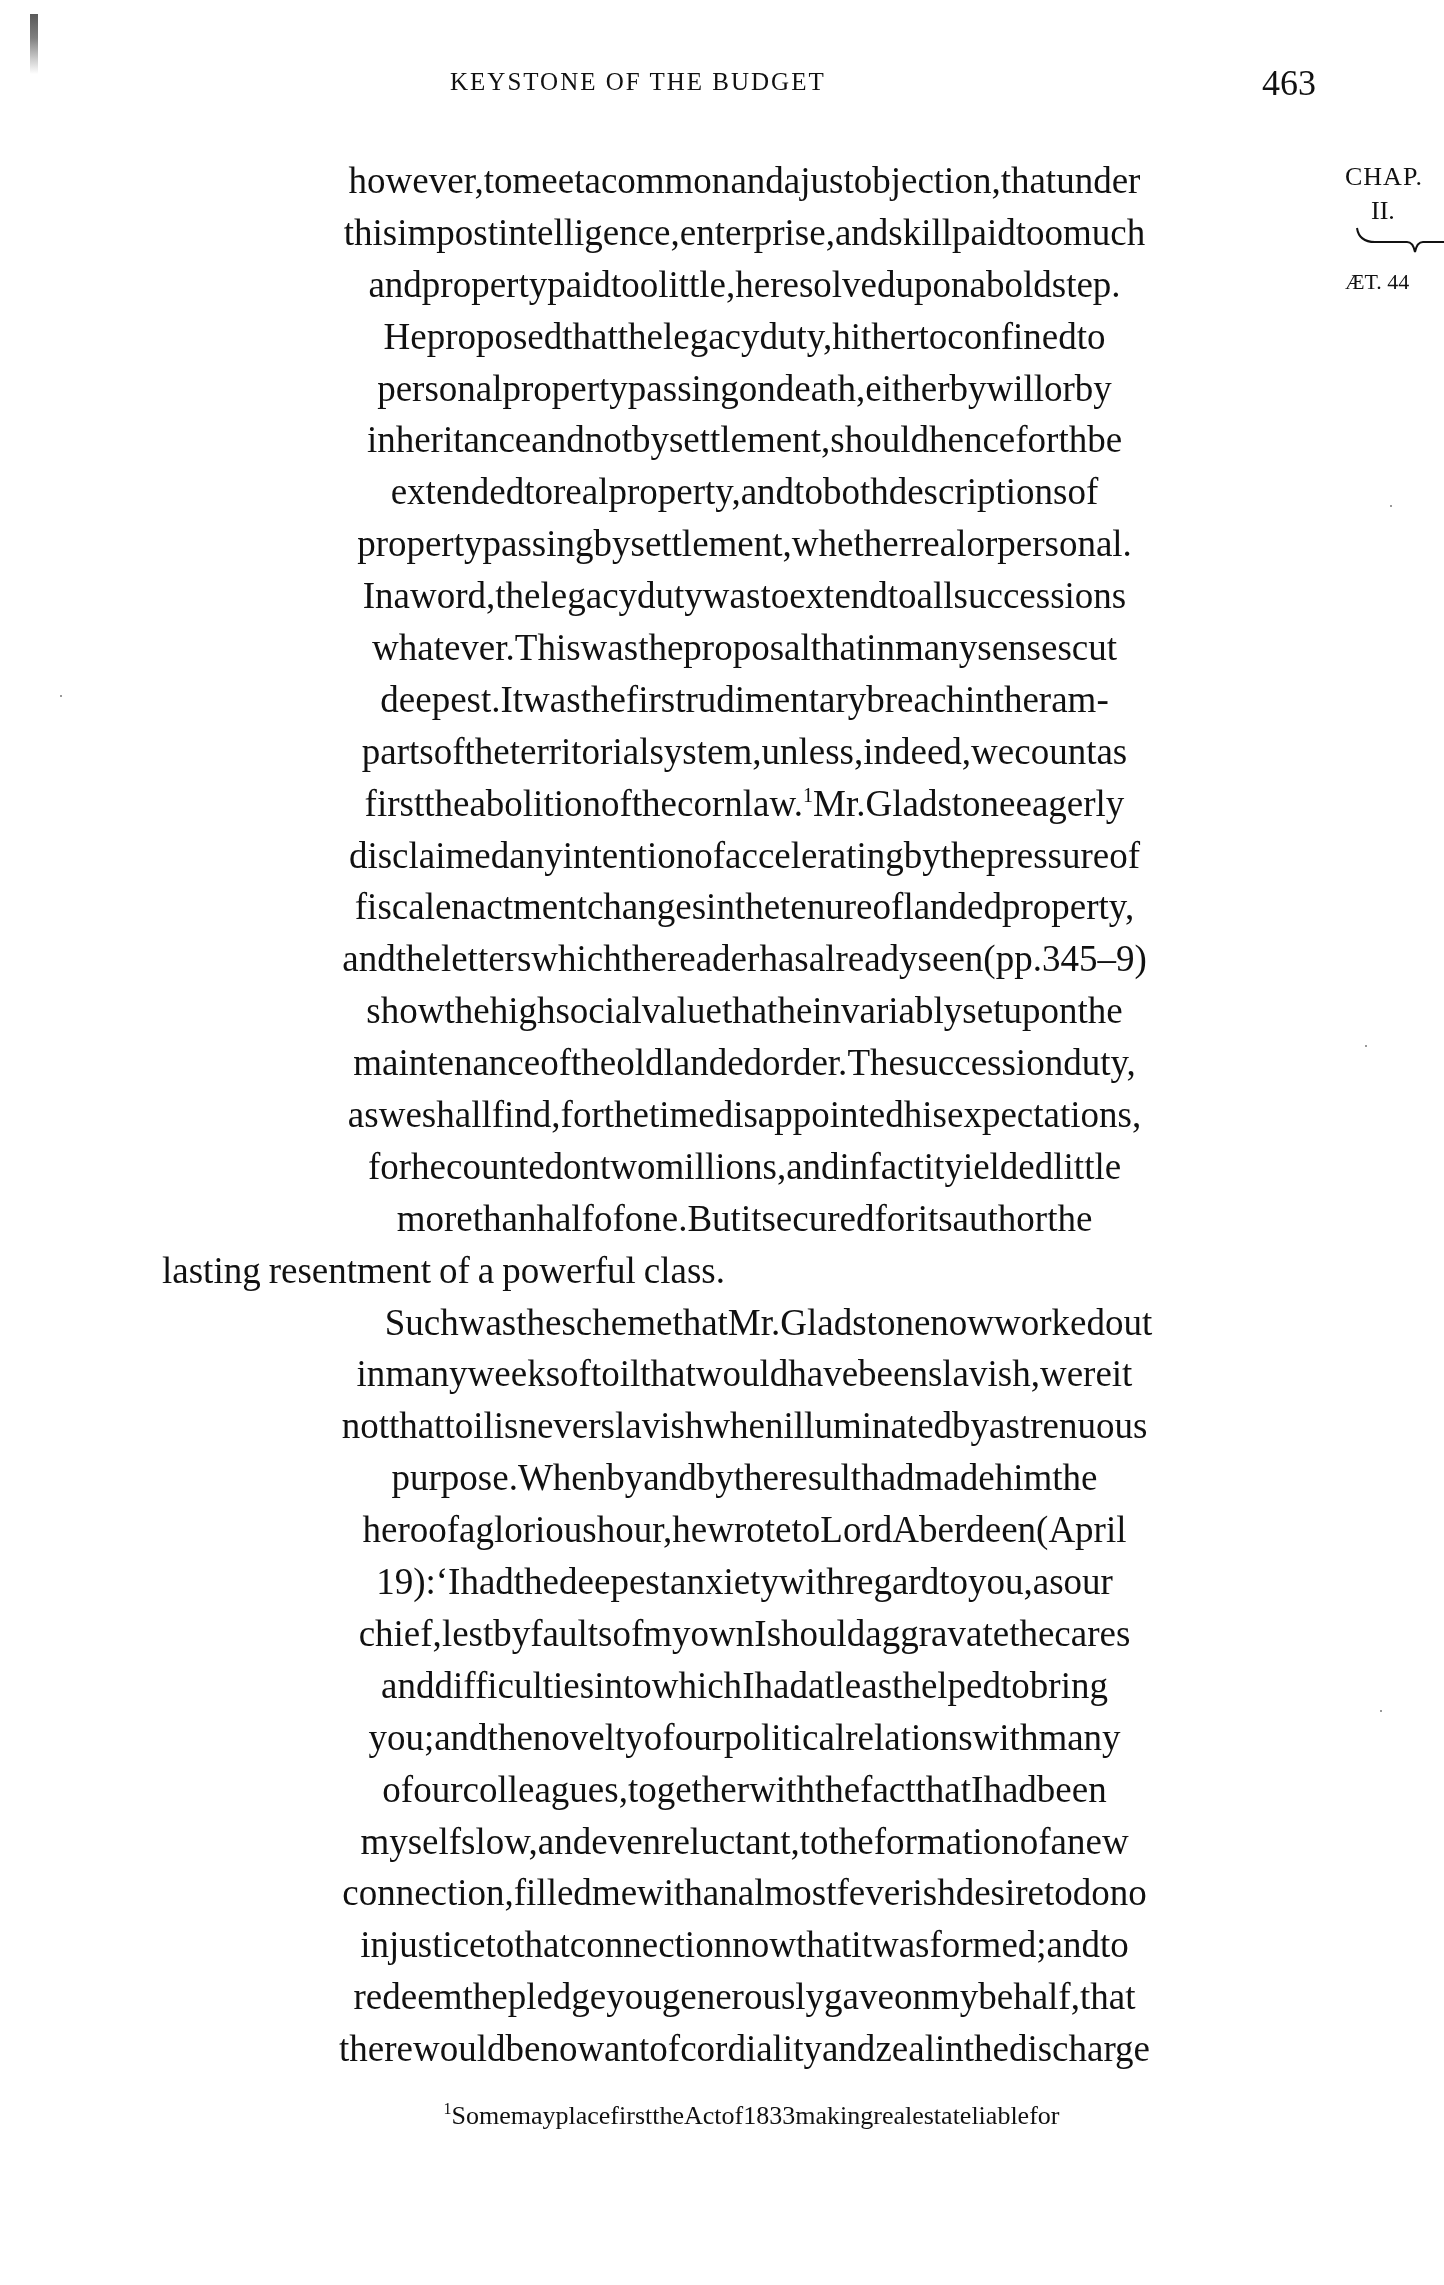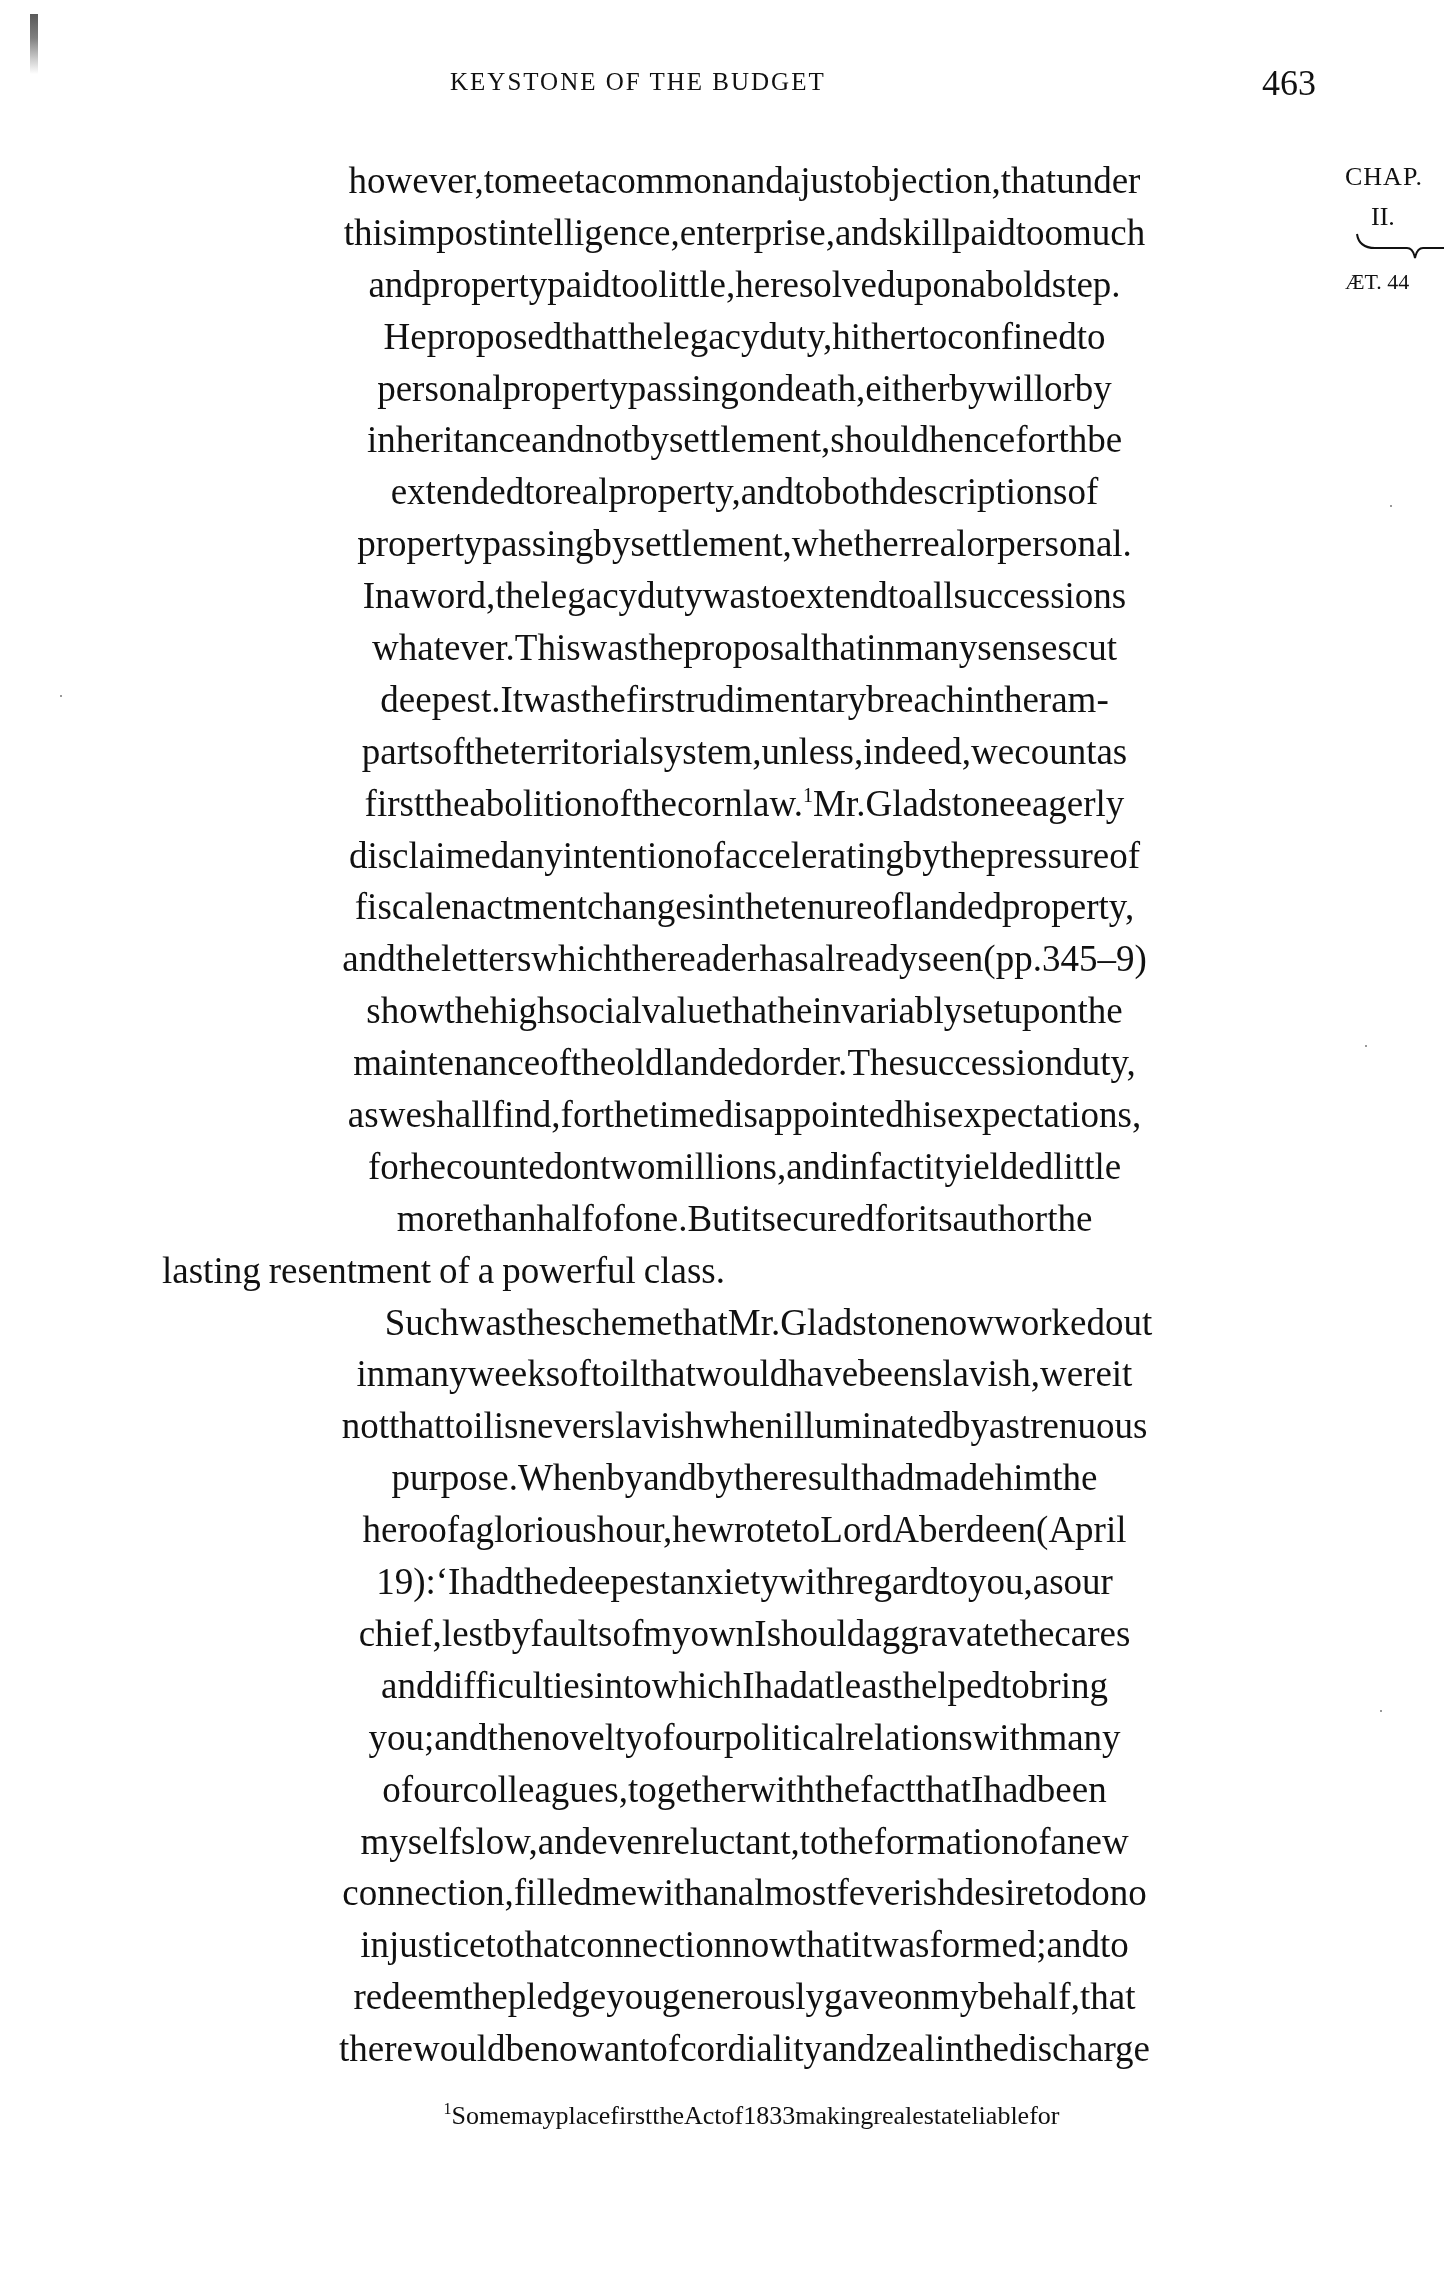--- a/index.html
+++ b/index.html
@@ -12,23 +12,23 @@
     .page-number { position: absolute; top: 62px; left: 1262px; font-size: 36px; text-align: center; }
     .body-text { position: absolute; left: 162px; top: 155px; width: 1165px; }
     .line { height: 51.9px; line-height: 51.9px; font-size: 37px; text-align: justify;
             text-align-last: justify; white-space: nowrap; display: flex; justify-content: center; }
     .line span.w { display: inline-block; }
     .line.last { justify-content: flex-start; gap: 8px; }
     .line.indent { padding-left: 48px; }
     sup { font-size: 20px; line-height: 0; vertical-align: 14px; }
     .margin-note { position: absolute; left: 1345px; top: 162px; width: 99px; overflow: hidden; font-size: 26px; }
     .margin-note .chap { letter-spacing: 1px; white-space: nowrap; }
-    .margin-note .num { margin-left: 26px; margin-top: 10px; }
+    .margin-note .num { margin-left: 26px; margin-top: 4px; }
     .brace { width: 90px; height: 28px; margin-left: 10px; }
-    .margin-note .aet { font-size: 22px; white-space: nowrap; margin-top: 2px; }
+    .margin-note .aet { font-size: 22px; white-space: nowrap; margin-top: 8px; }
     .footnote { position: absolute; left: 162px; top: 2100px; width: 1165px; font-size: 26px; }
     .footnote .fl { display: flex; justify-content: center; white-space: nowrap; height: 32px; line-height: 32px; }
     .footnote .fl.last { justify-content: flex-start; }
     .footnote sup { font-size: 16px; vertical-align: 10px; margin-left: 14px; }
     .speck { position: absolute; width: 2px; height: 2px; background: #999; }
   </style>
 </head>
 <body>
 
 <div class="scan-mark"></div>

